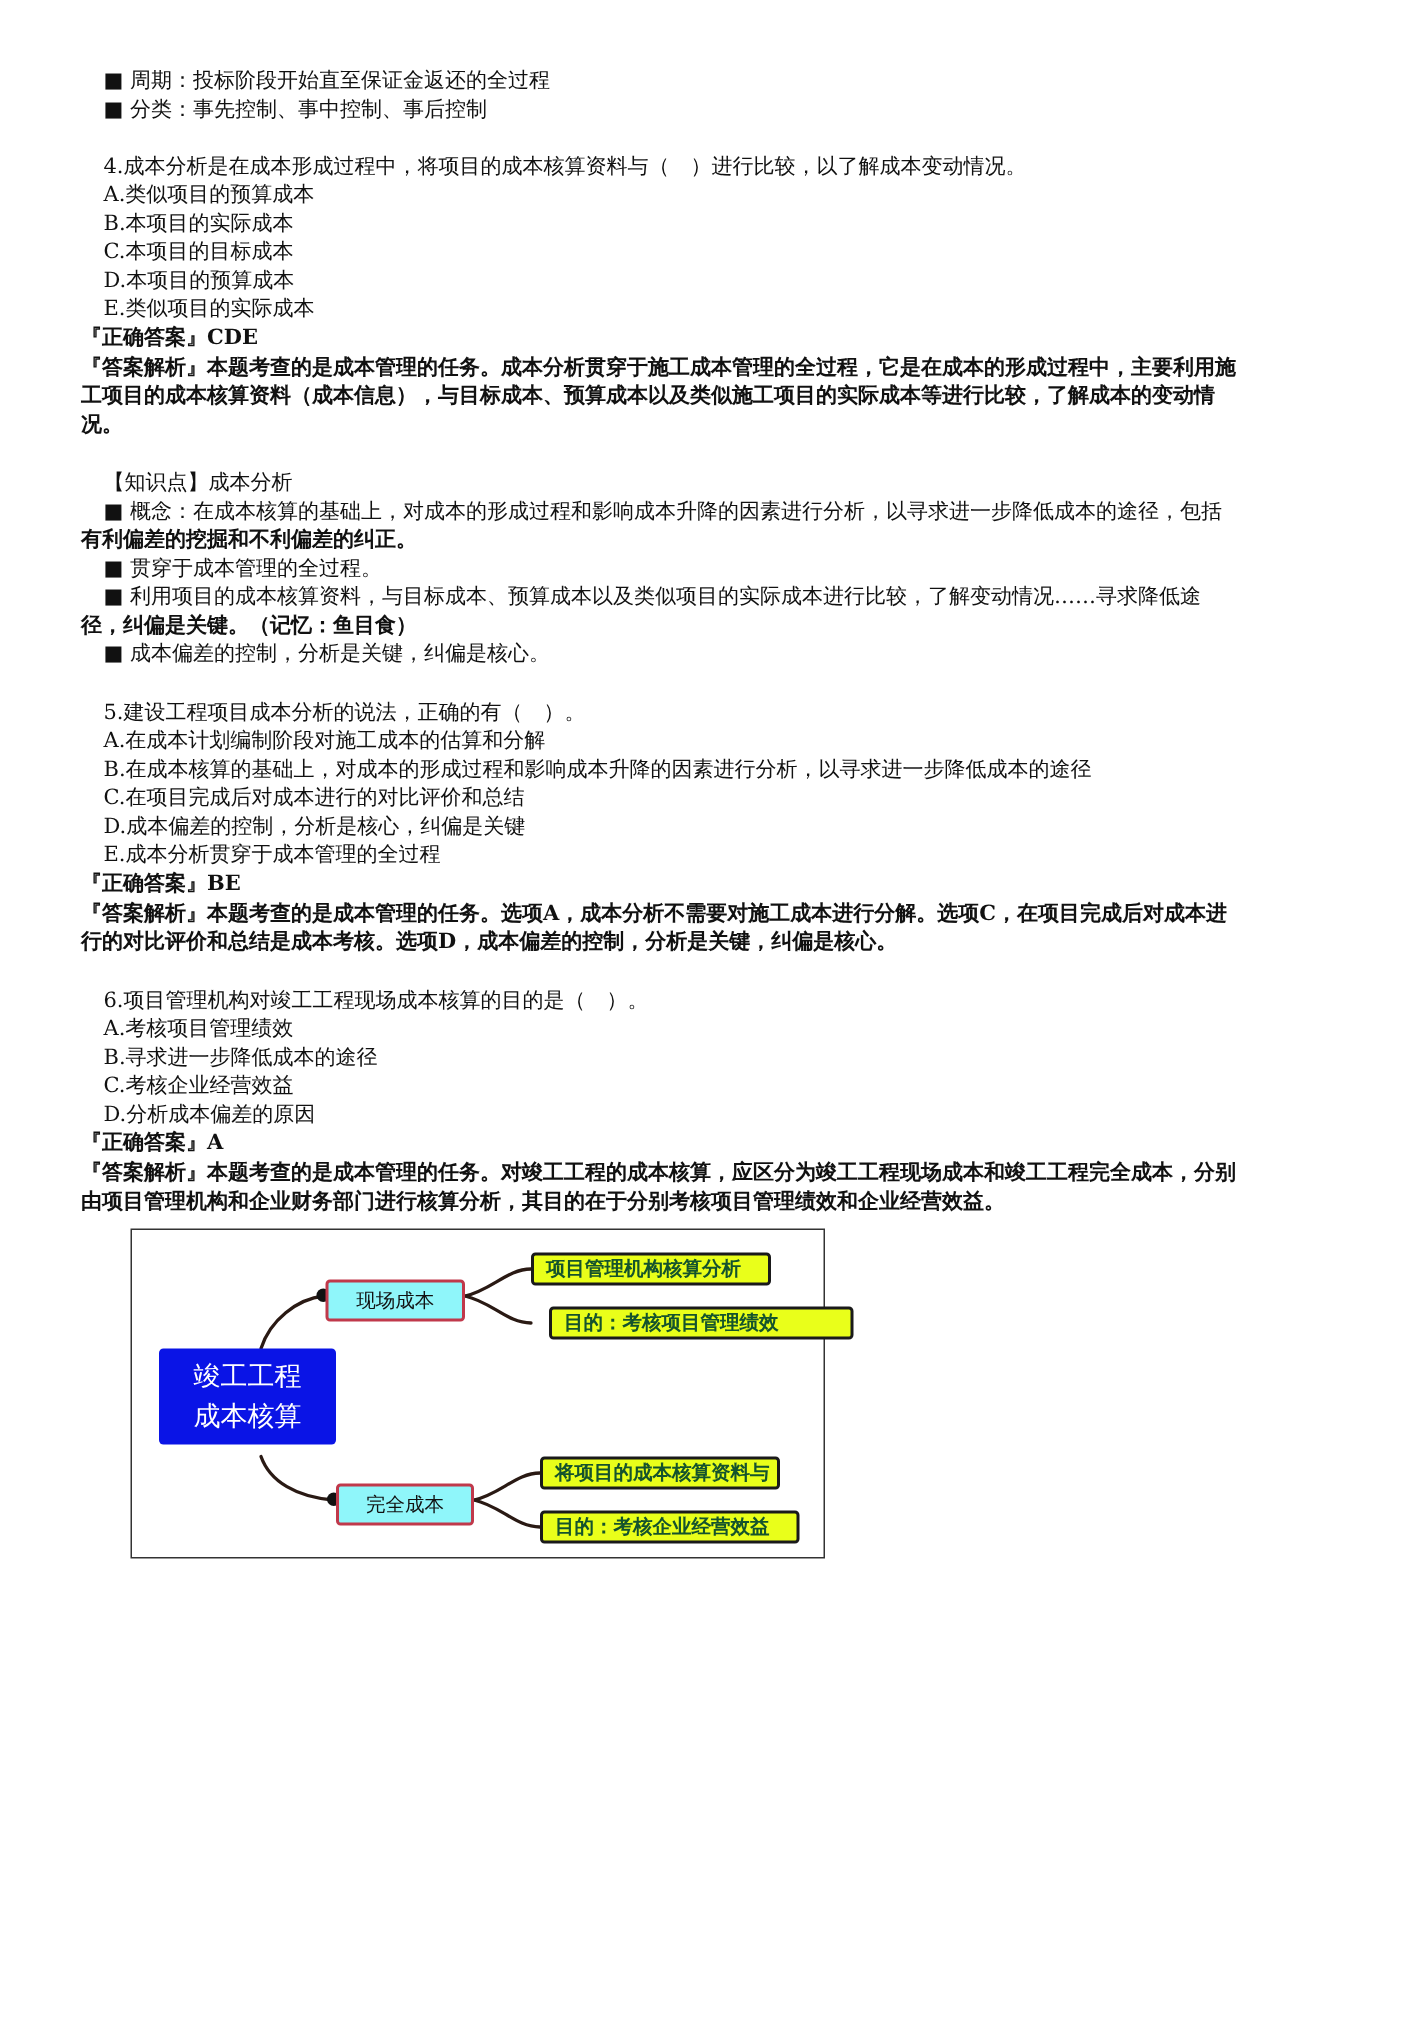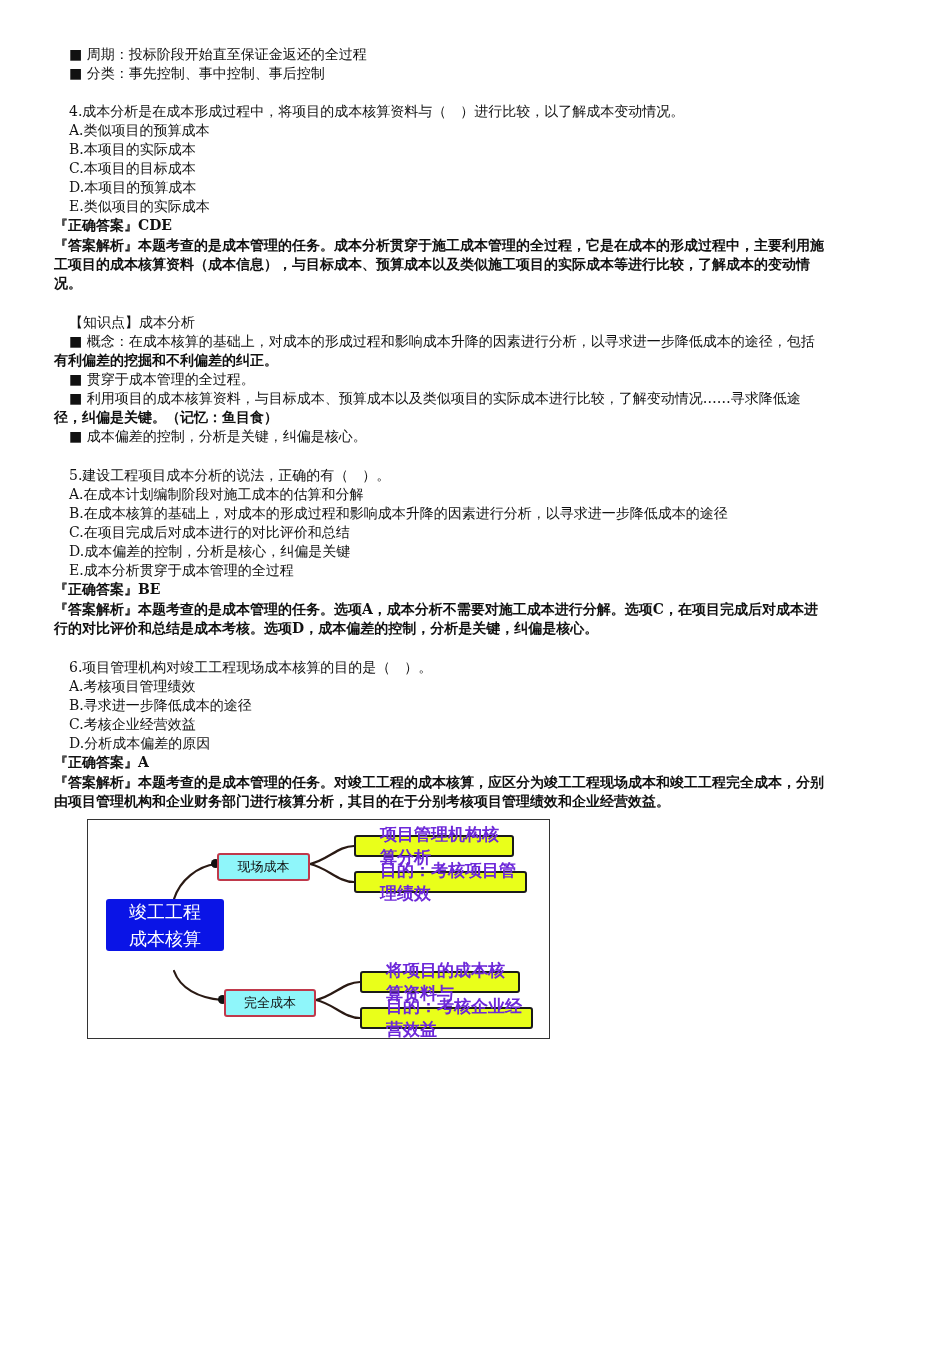--- a/index.html
+++ b/index.html
@@ -16,36 +16,36 @@
   .l0 { left: 54px; font-weight: bold; }
   .l1 { left: 69px; }
 
   
   .diagram {
     position: absolute; left: 87px; top: 819px; width: 463px; height: 220px;
     border: 1px solid #333; background: #fff; box-sizing: border-box;
   }
   .diagram svg { position: absolute; left: 0; top: 0; }
   .root-node {
-    position: absolute; left: 18px; top: 79px; width: 118px; height: 52px;
+    position: absolute; left: 18px; top: 79px; width: 118px; height: 64px;
     background: #0a14e6; border-radius: 3px; color: #ffffff;
     font-family: "DejaVu Sans", sans-serif; font-size: 18px; line-height: 27px;
     display: flex; flex-direction: column; align-items: center; justify-content: center;
   }
   .mid-node {
     position: absolute; height: 28px; background: #8ff6fa;
     border: 2px solid #c0394b; border-radius: 3px; box-sizing: border-box;
     font-family: "DejaVu Sans", sans-serif; font-size: 13px; color: #111;
     display: flex; align-items: center; justify-content: center;
   }
   .leaf-node {
     position: absolute; height: 22px; background: #e9ff1a;
     border: 2px solid #1a1a1a; border-radius: 3px; box-sizing: border-box;
-    font-family: "DejaVu Sans", sans-serif; font-size: 17px; font-weight: bold; color: #6d28d9;
-    display: flex; align-items: center; padding-left: 24px;
+    font-family: "DejaVu Sans", sans-serif; font-size: 13px; font-weight: bold; color: #14532d;
+    display: flex; align-items: center; padding-left: 8px;
   }
   .dot {
     position: absolute; width: 9px; height: 9px; border-radius: 50%; background: #111;
   }
 </style>
 </head>
 <body>
 
 <div class="page">
 
@@ -117,21 +117,21 @@
     </div>
 
     <span class="dot" style="left:130px; top:175px"></span>
     <div class="mid-node" style="left:136px; top:169px; width:92px">
       <span>完全成本</span>
     </div>
 
     <div class="leaf-node" style="left:266px; top:15px; width:160px">
       <span>项目管理机构核算分析</span>
     </div>
-    <div class="leaf-node" style="left:266px; top:51px; width:173px">
+    <div class="leaf-node" style="left:278px; top:51px; width:203px">
       <span>目的：考核项目管理绩效</span>
     </div>
     <div class="leaf-node" style="left:272px; top:151px; width:160px">
       <span>将项目的成本核算资料与</span>
     </div>
     <div class="leaf-node" style="left:272px; top:187px; width:173px">
       <span>目的：考核企业经营效益</span>
     </div>
   </div>
 

